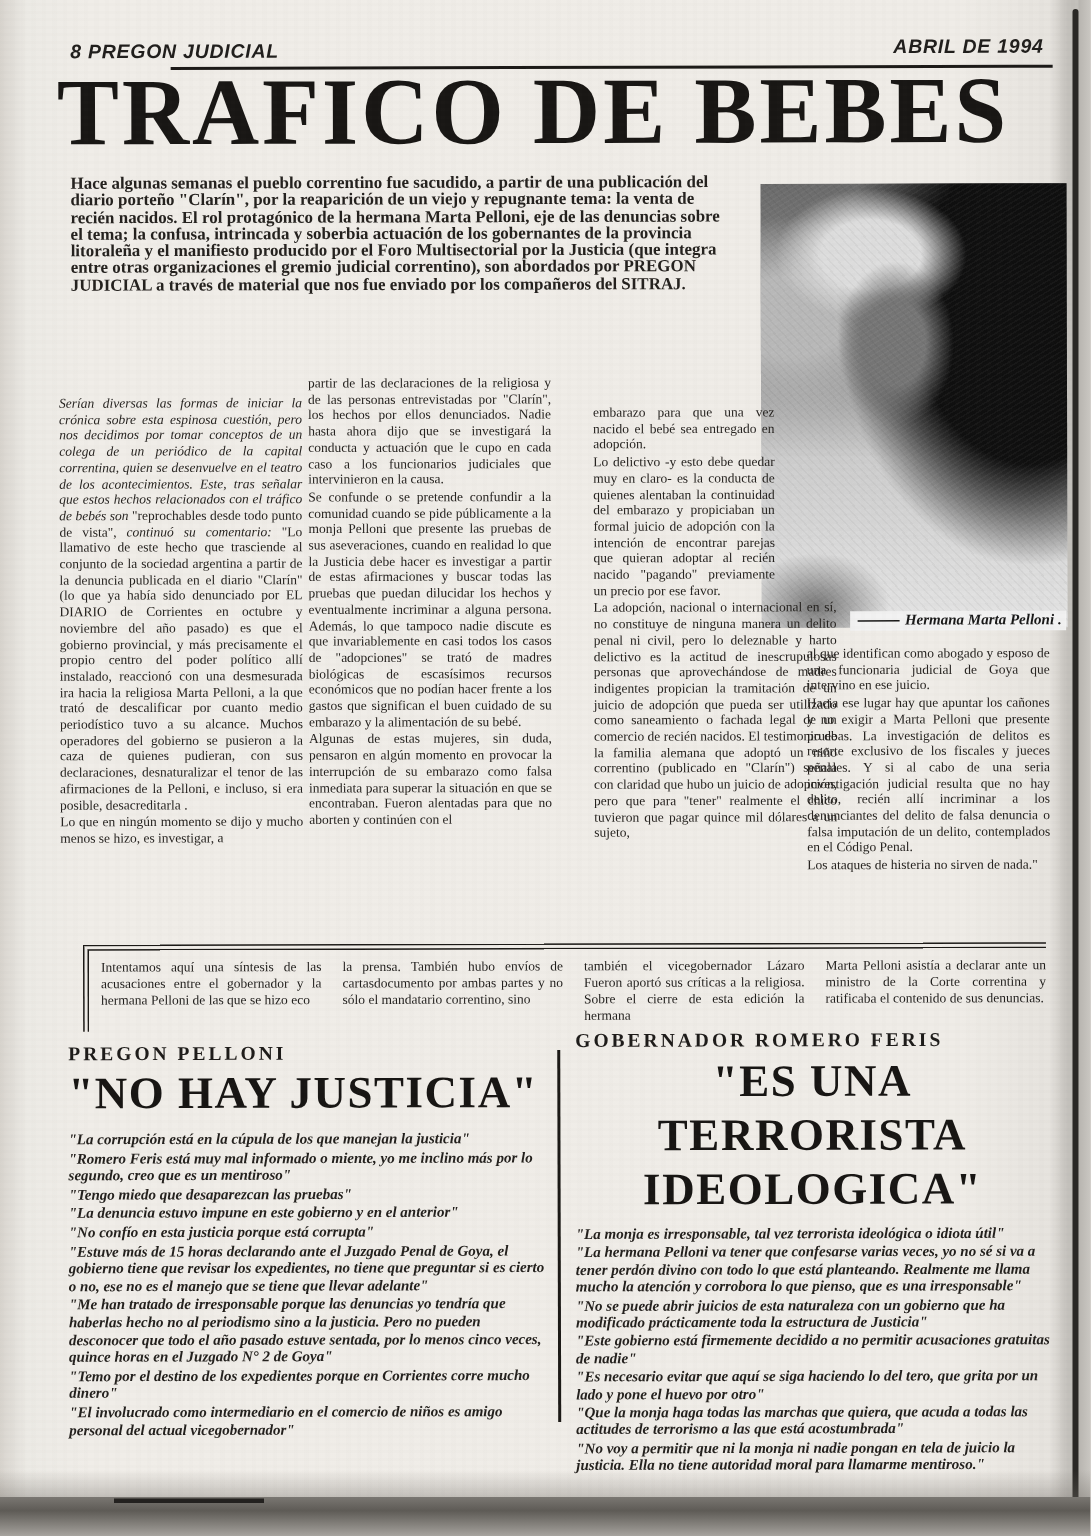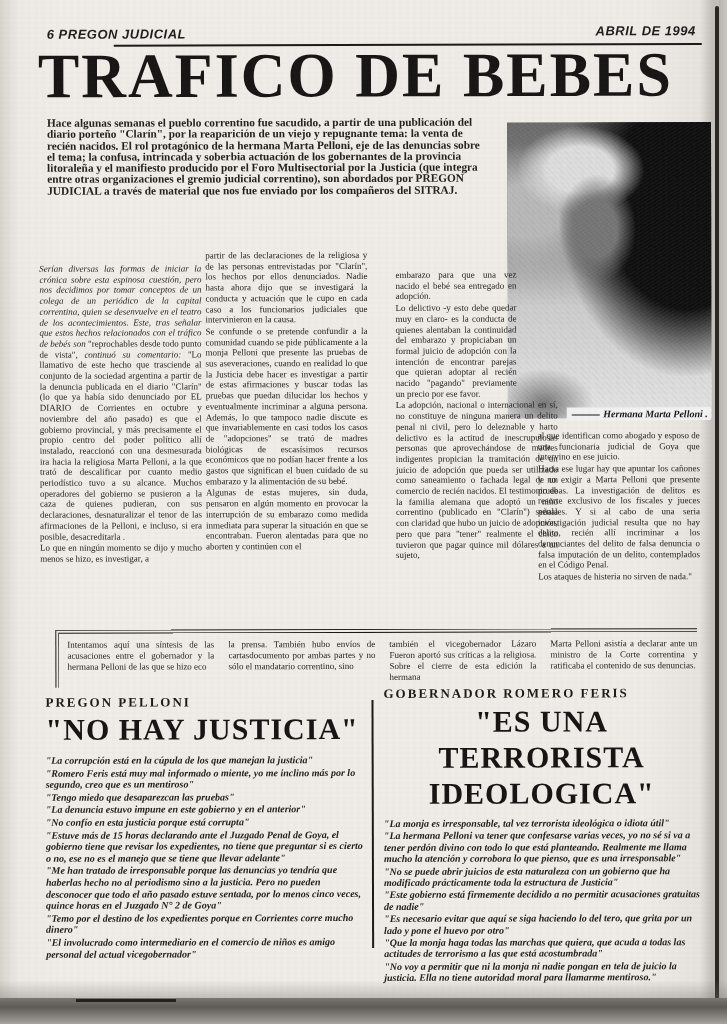--- a/index.html
+++ b/index.html
@@ -93,42 +93,42 @@
     text-align:left;color:#23201d;}
   #sec-right .quotes p{line-height:11.4px;}
 </style>
 </head>
 <body>
 
 <div class="scan"></div>
 
 <div class="content">
 
-  <div class="hdr-left">6  PREGON JUDICIAL</div>
+  <div class="hdr-left">8  PREGON JUDICIAL</div>
   <div class="hdr-right">ABRIL DE 1994</div>
   <div class="hdr-rule"></div>
 
   <div class="headline">TRAFICO DE BEBES</div>
 
   <div class="lead">Hace algunas semanas el pueblo correntino fue sacudido, a partir de una publicación del diario porteño "Clarín", por la reaparición de un viejo y repugnante tema: la venta de recién nacidos. El rol protagónico de la hermana Marta Pelloni, eje de las denuncias sobre el tema; la confusa, intrincada y soberbia actuación de los gobernantes de la provincia litoraleña  y el manifiesto producido por el Foro Multisectorial por la Justicia (que integra entre otras organizaciones el gremio judicial correntino), son abordados   por PREGON JUDICIAL a través de material que nos fue enviado por los compañeros del SITRAJ.</div>
 
   <div class="photo">
     <div class="photo-noise"></div>
     <div class="caption"><span class="cap-rule"></span><span>Hermana Marta Pelloni .</span></div>
   </div>
 
   <div class="col" id="col1">
     <p><span class="it">Serían diversas las formas de iniciar la crónica sobre esta espinosa cuestión, pero nos decidimos por tomar conceptos de un colega de un periódico de la capital correntina, quien se desenvuelve en el teatro de los acontecimientos. Este, tras señalar que estos hechos relacionados con el tráfico de bebés son </span><span>"reprochables desde todo punto de vista", </span><span class="it">continuó su comentario: </span><span>"Lo llamativo de este hecho que trasciende al conjunto de la sociedad argentina a partir de la denuncia publicada en el diario "Clarín" (lo que ya había sido denunciado por EL DIARIO de Corrientes en octubre y noviembre del año pasado) es que el gobierno provincial, y más precisamente el propio centro del poder político allí instalado, reaccionó con una desmesurada ira hacia la religiosa Marta Pelloni, a la que trató de descalificar por cuanto medio periodístico tuvo a su alcance. Muchos operadores del gobierno se pusieron a la caza de quienes pudieran, con sus declaraciones, desnaturalizar el tenor de las afirmaciones de la Pelloni, e incluso, si era posible, desacreditarla .</span></p>
     <p>Lo que en ningún momento se dijo y mucho menos se hizo, es investigar, a</p>
   </div>
 
   <div class="col" id="col2">
     <p>partir de las declaraciones de la religiosa y de las personas entrevistadas por "Clarín", los hechos por ellos denunciados. Nadie hasta ahora dijo que se investigará la conducta y actuación que le cupo en cada caso a los funcionarios judiciales que intervinieron en la causa.</p>
     <p>Se confunde o se pretende confundir a la comunidad cuando se pide públicamente a la monja Pelloni que presente las pruebas de sus aseveraciones, cuando en realidad lo que la Justicia debe hacer es investigar a partir de estas afirmaciones y buscar todas las pruebas que puedan dilucidar los hechos y eventualmente incriminar a alguna persona. Además, lo que tampoco nadie discute es que invariablemente en casi todos los casos de "adopciones" se trató de madres biológicas de escasísimos recursos económicos que no podían hacer frente a los gastos que significan el buen cuidado de su embarazo y la alimentación de su bebé.</p>
-    <p>Algunas de estas mujeres, sin duda, pensaron en algún momento en provocar la interrupción de su embarazo como medida inmediata para superar la situación en que se encontraban. Fueron alentadas para que no aborten y continúen con el</p>
+    <p>Algunas de estas mujeres, sin duda, pensaron en algún momento en provocar la interrupción de su embarazo como falsa inmediata para superar la situación en que se encontraban. Fueron alentadas para que no aborten y continúen con el</p>
   </div>
 
   <div id="col3wrap" class="col">
     <p class="narrow">embarazo para que una vez nacido el bebé sea entregado en adopción.</p>
     <p class="narrow">Lo delictivo -y esto debe quedar muy en claro- es la conducta de quienes alentaban la continuidad del embarazo y propiciaban un formal juicio de adopción con la intención de encontrar parejas que quieran adoptar al recién nacido "pagando" previamente un precio por ese favor.</p>
     <p>La adopción, nacional o internacional en sí, no constituye de ninguna manera un delito penal ni civil, pero lo deleznable y harto delictivo es la actitud de inescrupulosas personas que aprovechándose de madres indigentes propician la tramitación de un juicio de adopción que pueda ser utilizado como saneamiento o fachada legal de un comercio de recién nacidos. El testimonio de la familia alemana que adoptó un niño correntino (publicado en "Clarín") señala con claridad que hubo un juicio de adopción, pero que para "tener" realmente el chico tuvieron que pagar quince mil dólares a un sujeto,</p>
   </div>
 
   <div class="col" id="col4">
     <p>al que identifican como abogado y esposo de una funcionaria judicial de Goya que intervino en ese juicio.</p>

